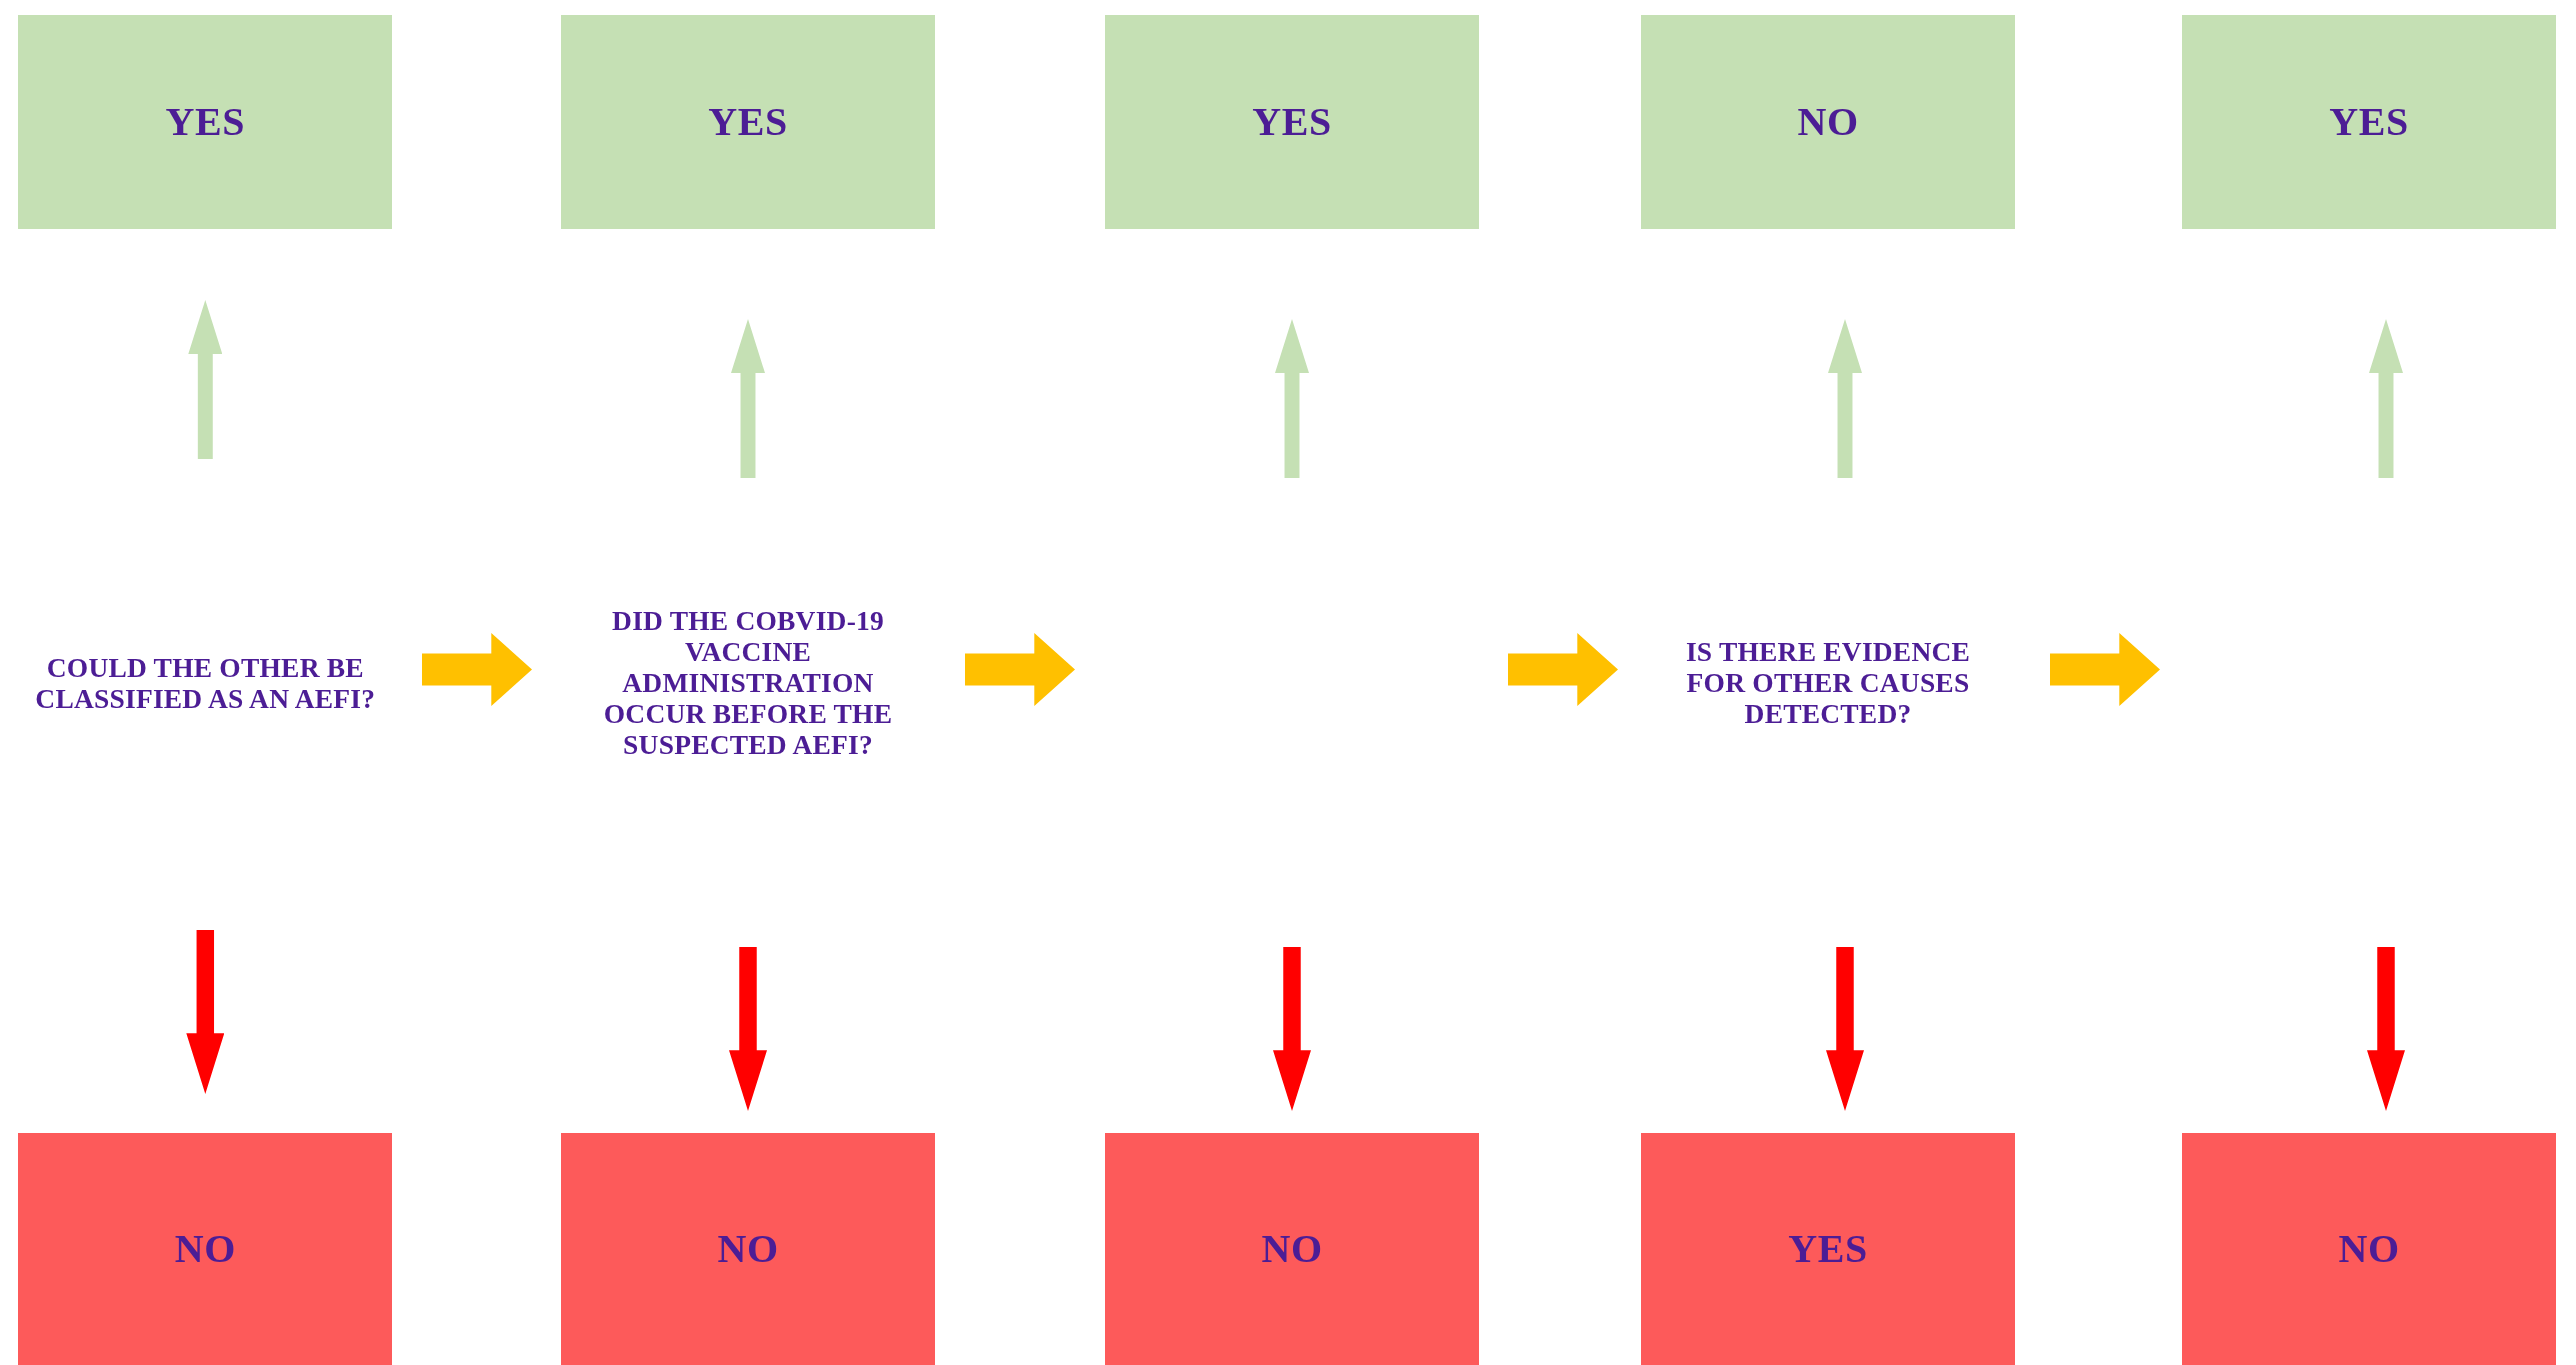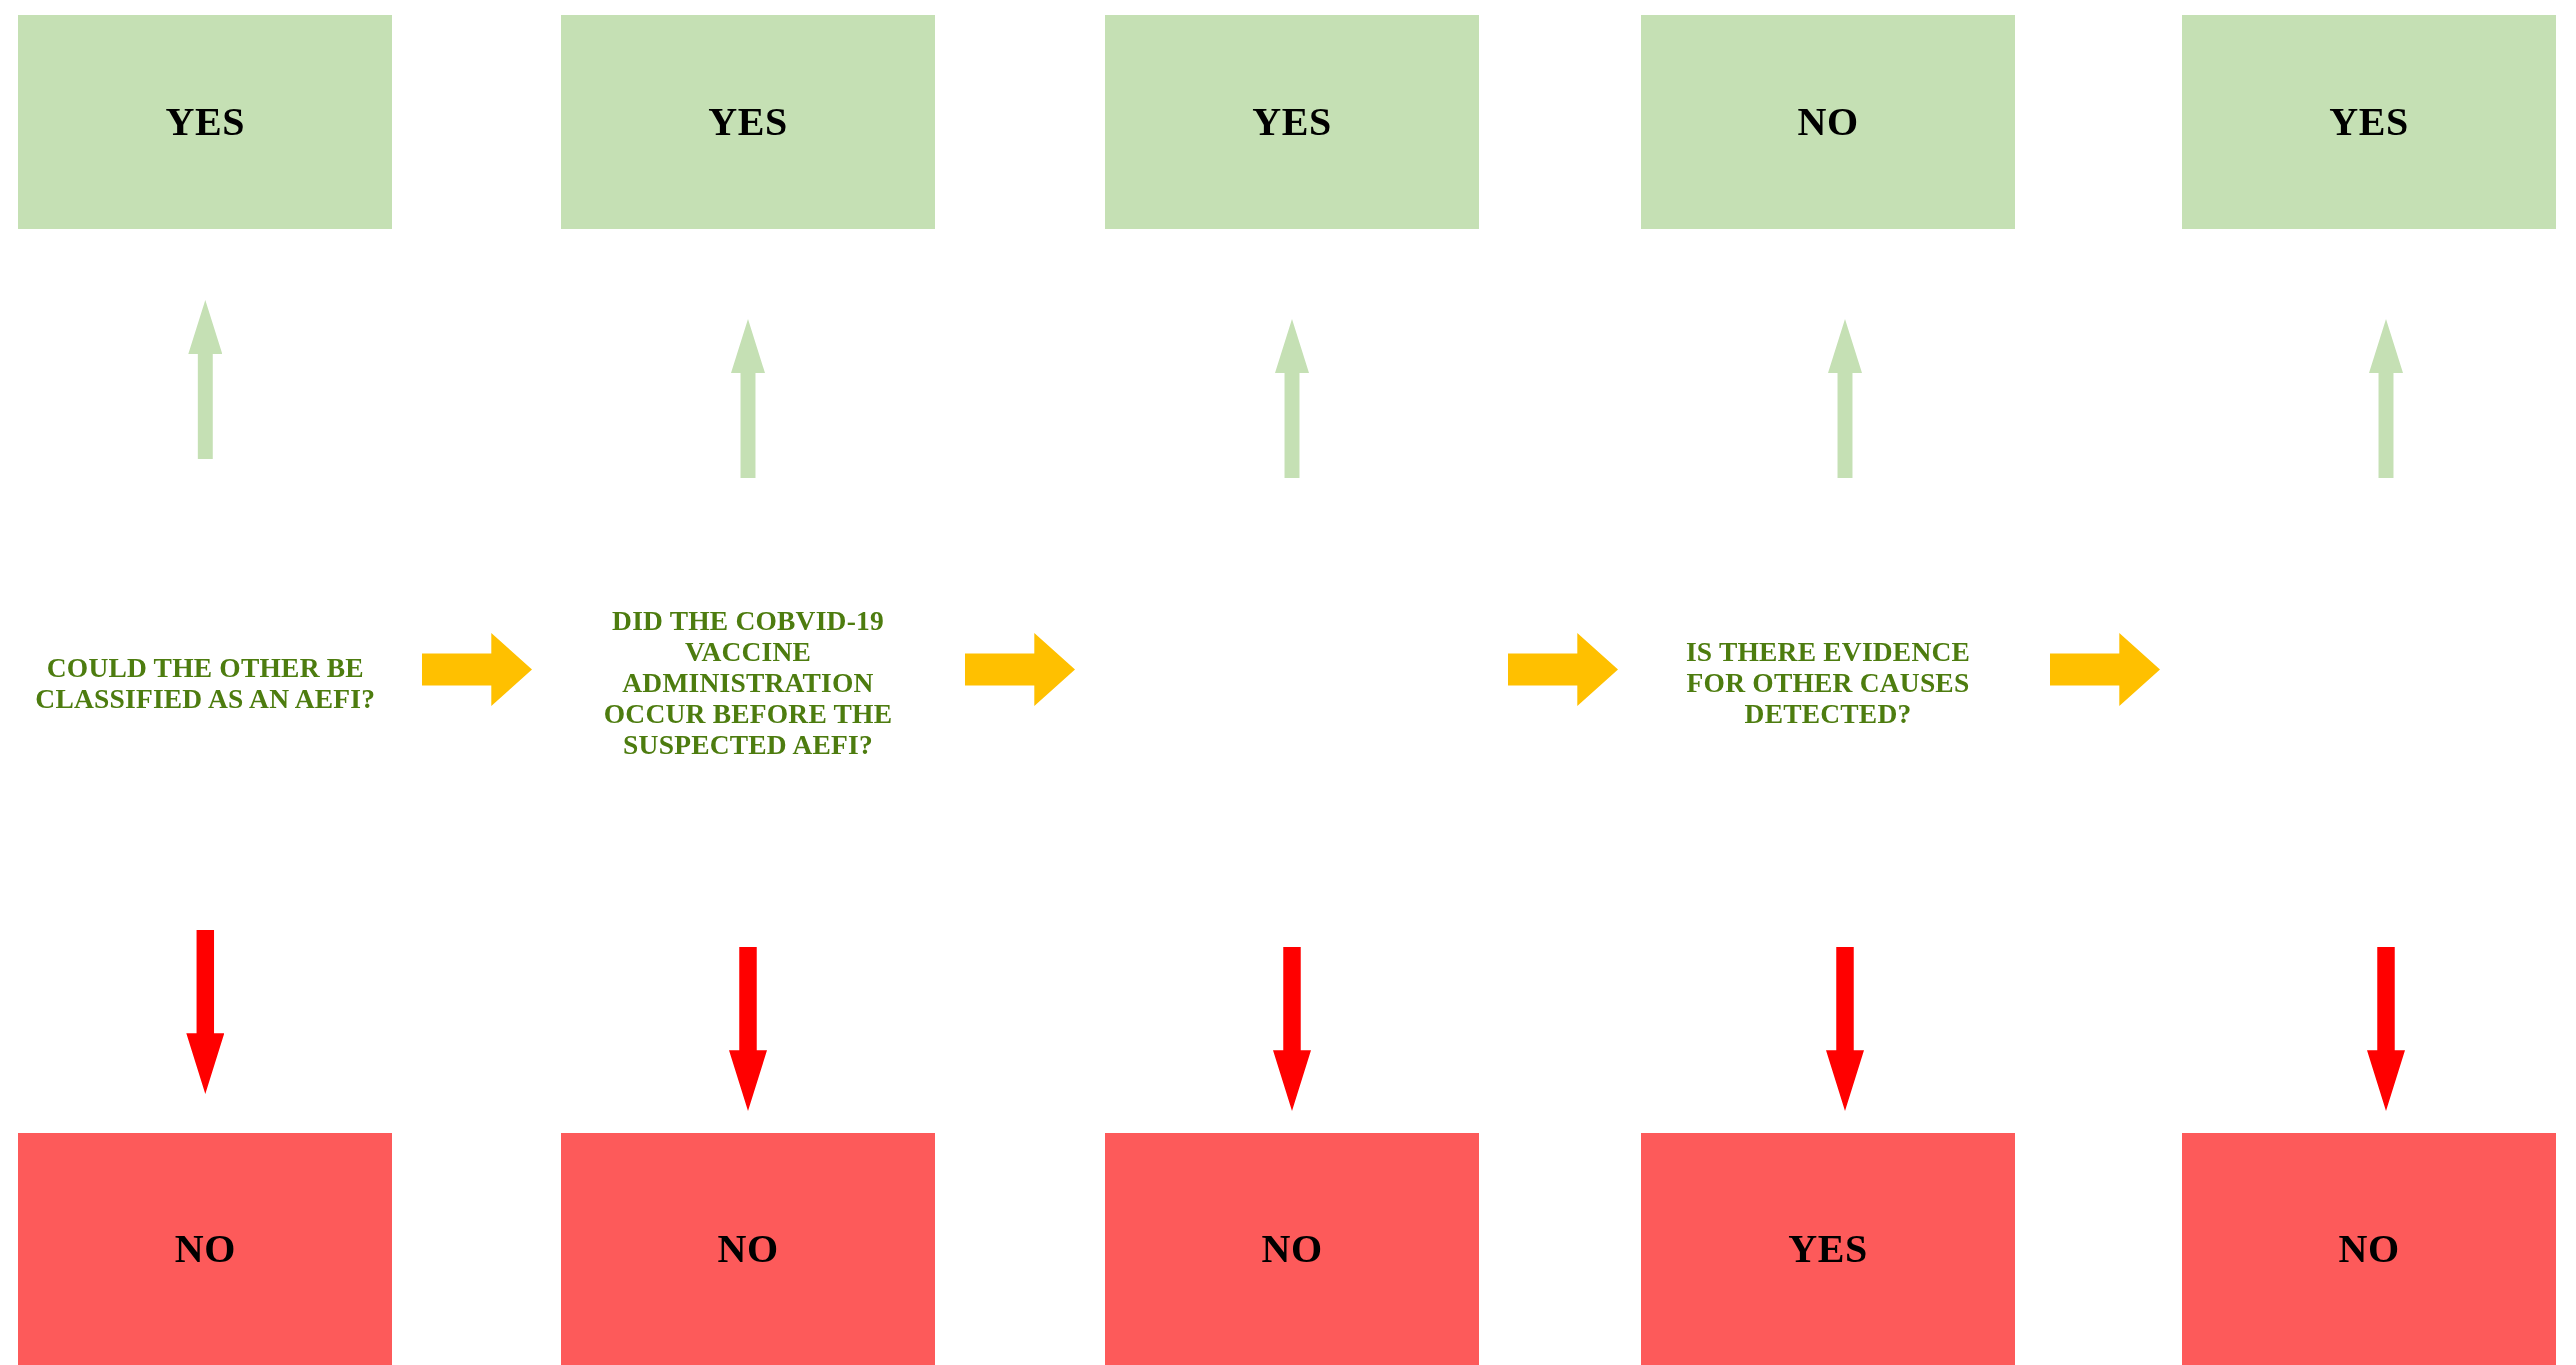--- a/index.html
+++ b/index.html
@@ -33,21 +33,21 @@
   .outcome-box {
     position: absolute;
     left: 0;
     width: 374px;
     display: flex;
     align-items: center;
     justify-content: center;
     font-weight: bold;
     font-size: 40px;
     letter-spacing: 0.6px;
-    color: #000000;
+    color: #4c1d95;
     line-height: 1;
   }
   .outcome-top {
     top: 15.3px;
     height: 214px;
     background: #c5e0b4;
   }
   .outcome-bottom {
     top: 1133px;
     height: 232px;
@@ -56,21 +56,21 @@
 
   
   .question {
     position: absolute;
     left: 13.5px;
     width: 347px;
     text-align: center;
     font-weight: bold;
     font-size: 27.5px;
     line-height: 1.13;
-    color: #4d7c0f;
+    color: #4c1d95;
     letter-spacing: 0.2px;
   }
   .q-mid {
     top: 50%;
     transform: translateY(-50%);
   }
 
   
   .arrow-up {
     position: absolute;

